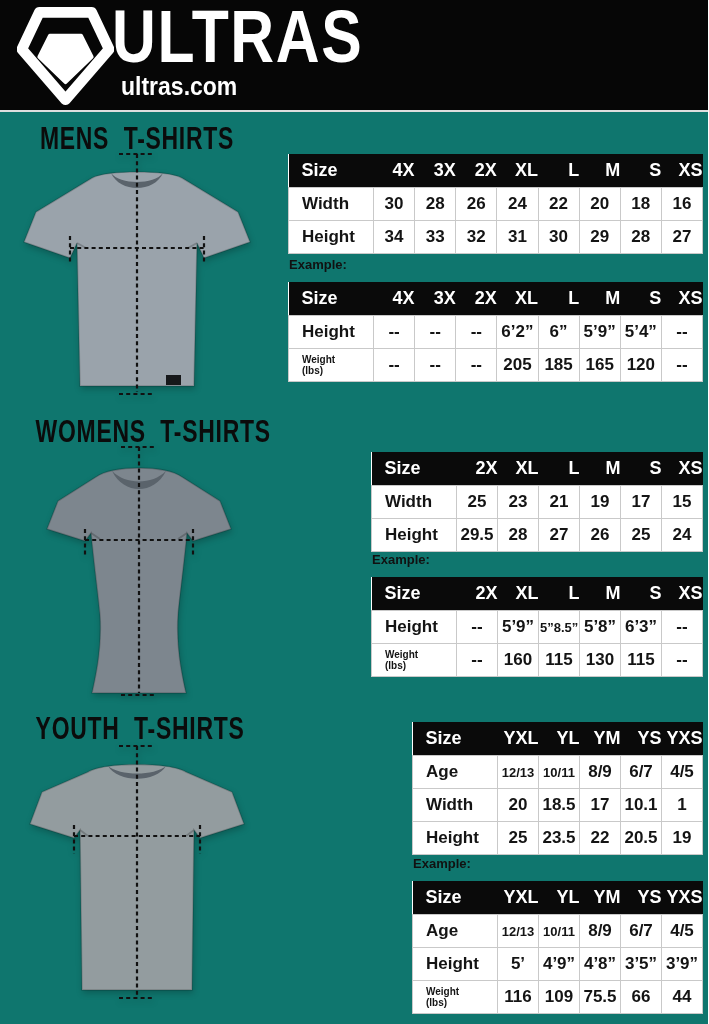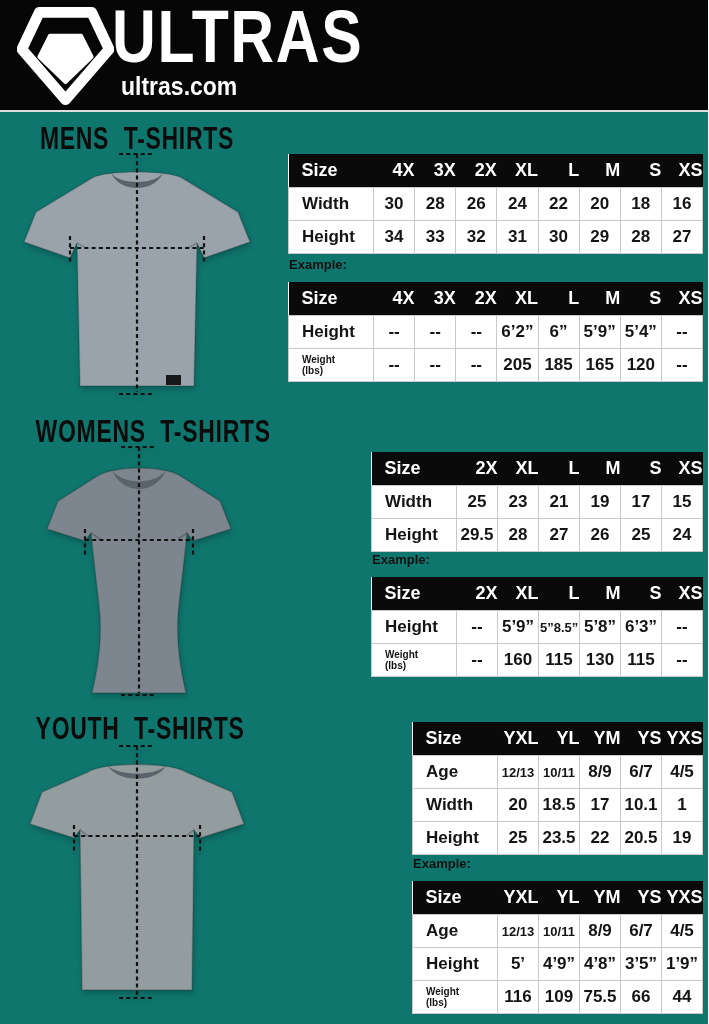--- a/index.html
+++ b/index.html
@@ -334,21 +334,21 @@
           <td class="val">8/9</td>
           <td class="val">6/7</td>
           <td class="val">4/5</td>
         </tr>
         <tr>
           <td class="lbl">Height</td>
           <td class="val">5’</td>
           <td class="val">4’9”</td>
           <td class="val">4’8”</td>
           <td class="val">3’5”</td>
-          <td class="val">1’9”</td>
+          <td class="val">3’9”</td>
         </tr>
         <tr>
           <td class="lbl two-line">Weight
 (lbs)</td>
           <td class="val">116</td>
           <td class="val">109</td>
           <td class="val">75.5</td>
           <td class="val">66</td>
           <td class="val">44</td>
         </tr>

